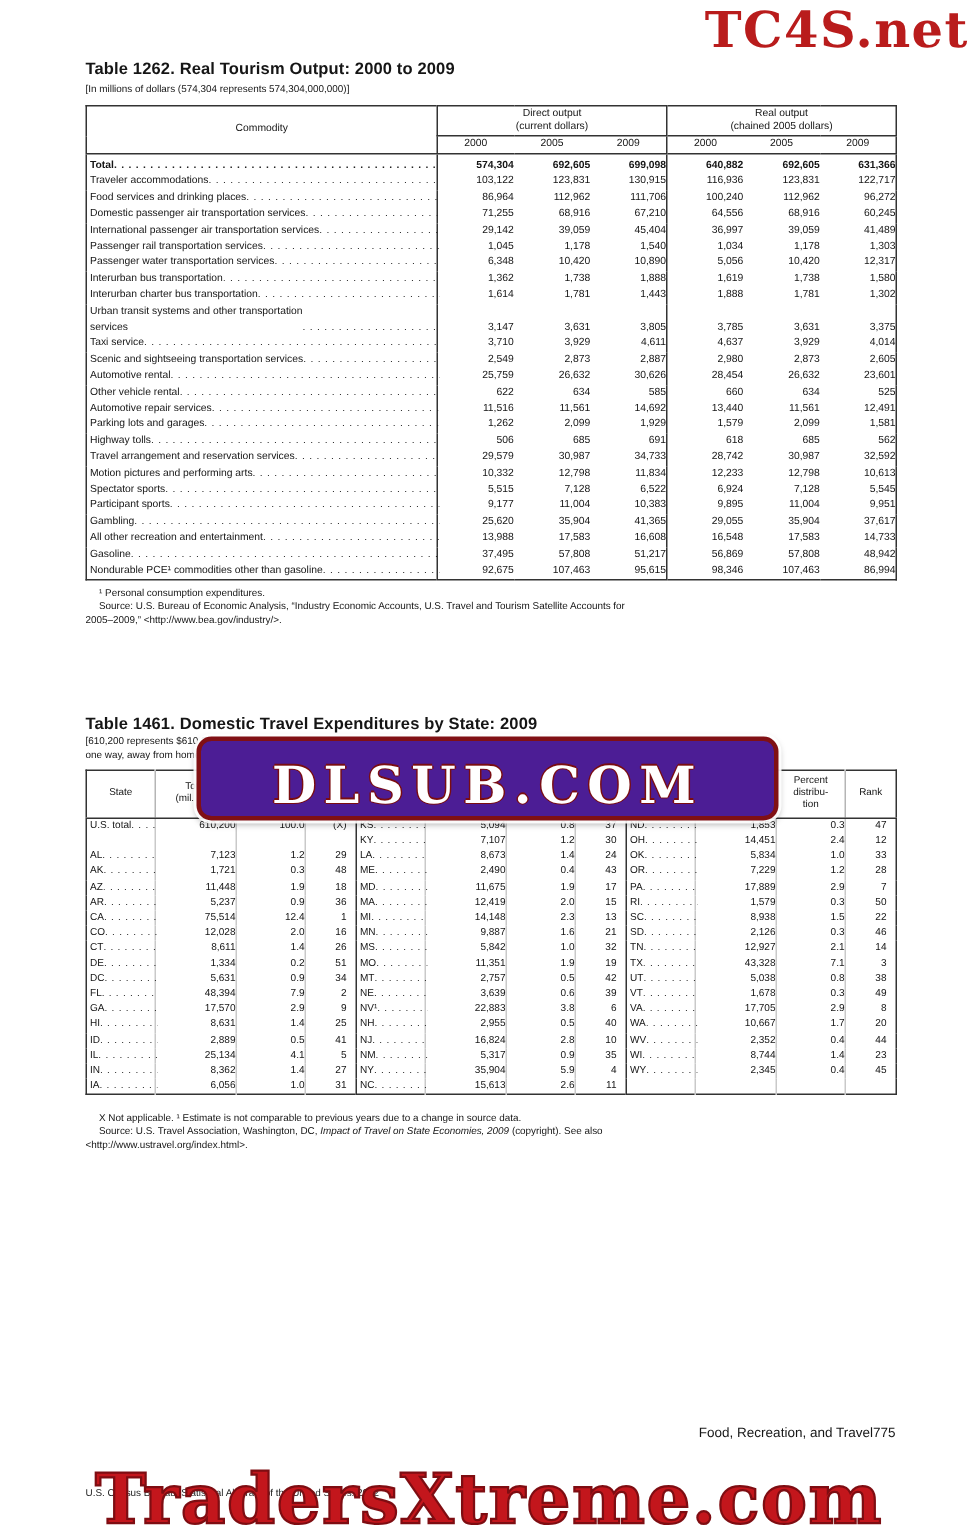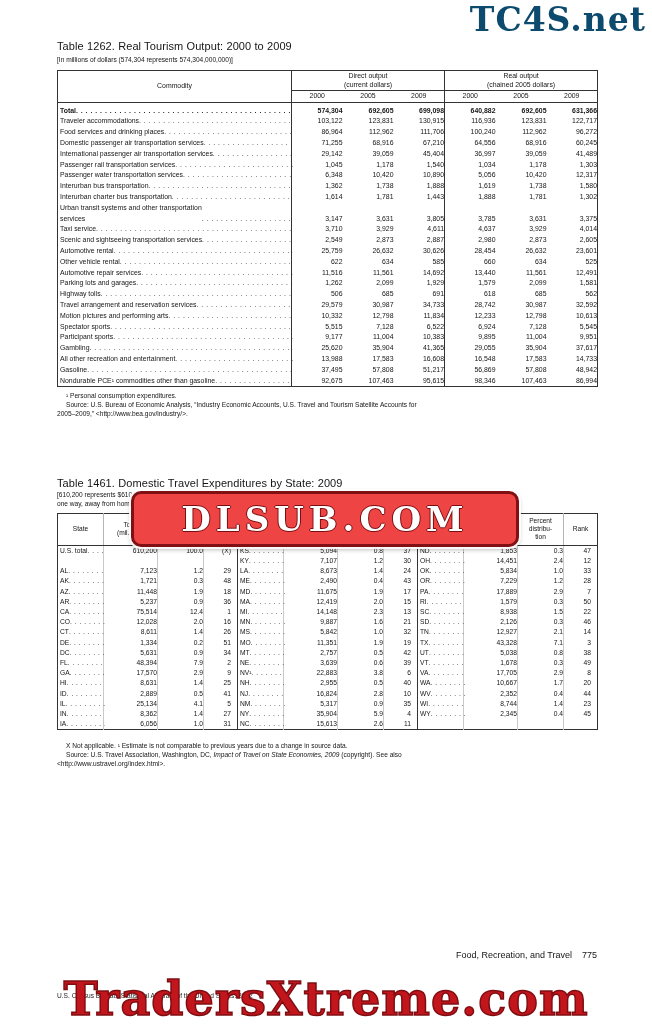--- a/index.html
+++ b/index.html
@@ -1,21 +1,21 @@
 <!DOCTYPE html>
 <html><head>
 <meta charset="utf-8">
 <style>
   html,body{margin:0;padding:0;overflow:hidden;}
   body{width:652px;height:1024px;position:relative;background:#ffffff;color:#151515;
        font-family:"Liberation Sans",sans-serif;}
   .abs{position:absolute;}
 
   
-  .tbl-title{font-size:11px;font-weight:normal;letter-spacing:0.1px;}
+  .tbl-title{font-size:11px;font-weight:bold;letter-spacing:0.1px;}
   #t1262-title{left:57px;top:40px;}
   #t1262-sub{left:57px;top:56px;font-size:6.6px;}
   #t1263-title{left:57px;top:477px;}
   #t1263-sub{left:57px;top:491px;font-size:6.6px;white-space:pre-line;line-height:1.35;width:540px;}
   .notes{font-size:6.6px;line-height:1.4;width:540px;}
   #t1262-notes{left:57px;top:391px;}
   #t1263-notes{left:57px;top:741px;}
   .ind{text-indent:9px;}
   .src{white-space:pre-line;text-indent:9px;}
   .it{font-style:italic;}
@@ -51,28 +51,28 @@
   .t1263 th:first-child{border-left:none;}
   .t1263 th.gb,.t1263 td.gb{border-left:1px solid #333;}
   .t1263 td{height:10.2px;line-height:10.2px;padding:0;vertical-align:bottom;
             border-left:1px solid #c9c9c9;}
   .t1263 td:first-child{border-left:none;}
   .t1263 .slab .lead{padding-left:2px;}
   .t1263 .rank{padding-right:6px;}
 
   
   #page-label{right:55px;top:950px;font-size:9px;text-align:right;}
-  #page-label .pgnum{margin-left:10px;}
+  #page-label .pgnum{}
   #census-line{left:57px;top:992px;font-size:6.6px;color:#222;}
 
   
   #wm-top{right:6px;top:0;font-family:"DejaVu Serif",serif;font-weight:bold;font-size:33px;
-          color:#0c4a6e;letter-spacing:1px;z-index:6;}
-  #wm-mid{left:131px;top:491px;width:382px;height:50px;background:#ef4444;
-          border:3px solid #801014;border-radius:10px;display:flex;align-items:center;
+          color:#b91c1c;letter-spacing:1px;z-index:6;}
+  #wm-mid{left:131px;top:491px;width:382px;height:50px;background:#4c1d95;
+          border:3px solid #801014;border-radius:10px;display:flex;align-items:flex-end;
           justify-content:center;z-index:6;box-shadow:0 0 0 2px rgba(255,255,255,0.9),0 2px 5px rgba(0,0,0,0.35);}
   #wm-mid .wm-text{font-family:"DejaVu Serif",serif;font-weight:bold;font-size:34px;color:#ffffff;
           letter-spacing:5px;text-shadow:1px 0 0 #7a0d11,-1px 0 0 #7a0d11,0 1px 0 #7a0d11,0 -1px 0 #7a0d11;}
   #wm-bottom{left:50%;top:972px;transform:translateX(-50%);font-family:"DejaVu Serif",serif;
           font-weight:bold;font-size:46px;color:#c3161c;-webkit-text-stroke:1.5px #7e0d12;
           letter-spacing:1px;white-space:nowrap;z-index:6;}
 </style>
 </head>
 <body>
 

